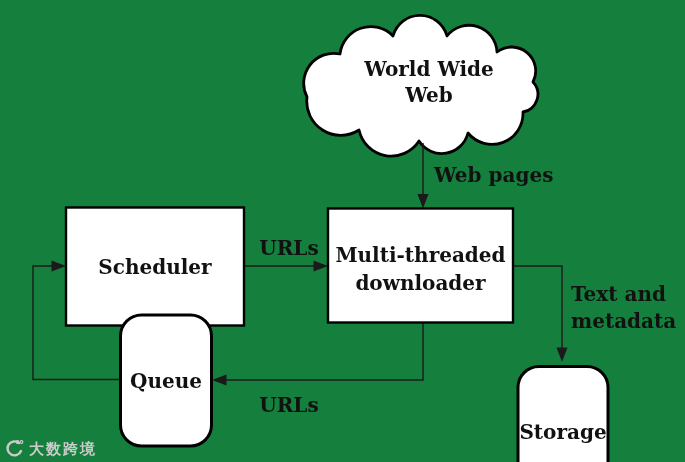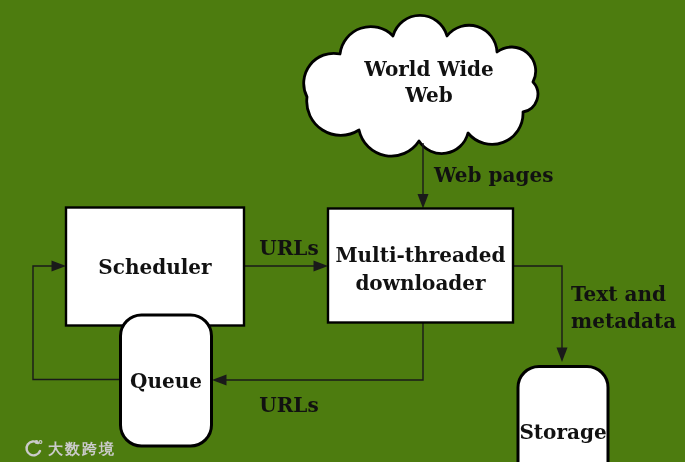--- a/index.html
+++ b/index.html
@@ -1,19 +1,19 @@
 <!DOCTYPE html>
 <html><head>
 <meta charset="utf-8">
 <style>
   html,body{margin:0;padding:0;background:#ffffff;}
   #canvas{
     position:relative;
     width:685px;height:462px;
-    background:#4d7c0f;
+    background:#15803d;
     overflow:hidden;
     font-family:"DejaVu Serif","Liberation Serif",serif;
   }
   #diagram-svg{position:absolute;left:0;top:0;}
   .node-label{
     font-family:"DejaVu Serif","Liberation Serif",serif;
     font-weight:bold;
     font-size:20px;
     fill:#111111;
   }
@@ -22,21 +22,21 @@
     font-weight:bold;
     font-size:20px;
     fill:#111111;
   }
   .box{fill:#ffffff;stroke:#000000;stroke-width:2.4;}
   .rounded{fill:#ffffff;stroke:#000000;stroke-width:3;}
   .cloud{fill:#ffffff;stroke:#000000;stroke-width:2.8;stroke-linejoin:round;}
   .edge{fill:none;stroke:#1a1a1a;stroke-width:1.4;}
   .arrowhead{fill:#1a1a1a;stroke:none;}
   #watermark{
-    position:absolute;left:24px;bottom:3px;
+    position:absolute;left:5px;bottom:3px;
     display:flex;align-items:center;gap:4px;
     color:#cbcbcb;
     font-family:"DejaVu Sans","Liberation Sans",sans-serif;
     font-weight:bold;font-size:15px;letter-spacing:2px;
     user-select:none;
   }
 </style>
 </head>
 <body>
 

